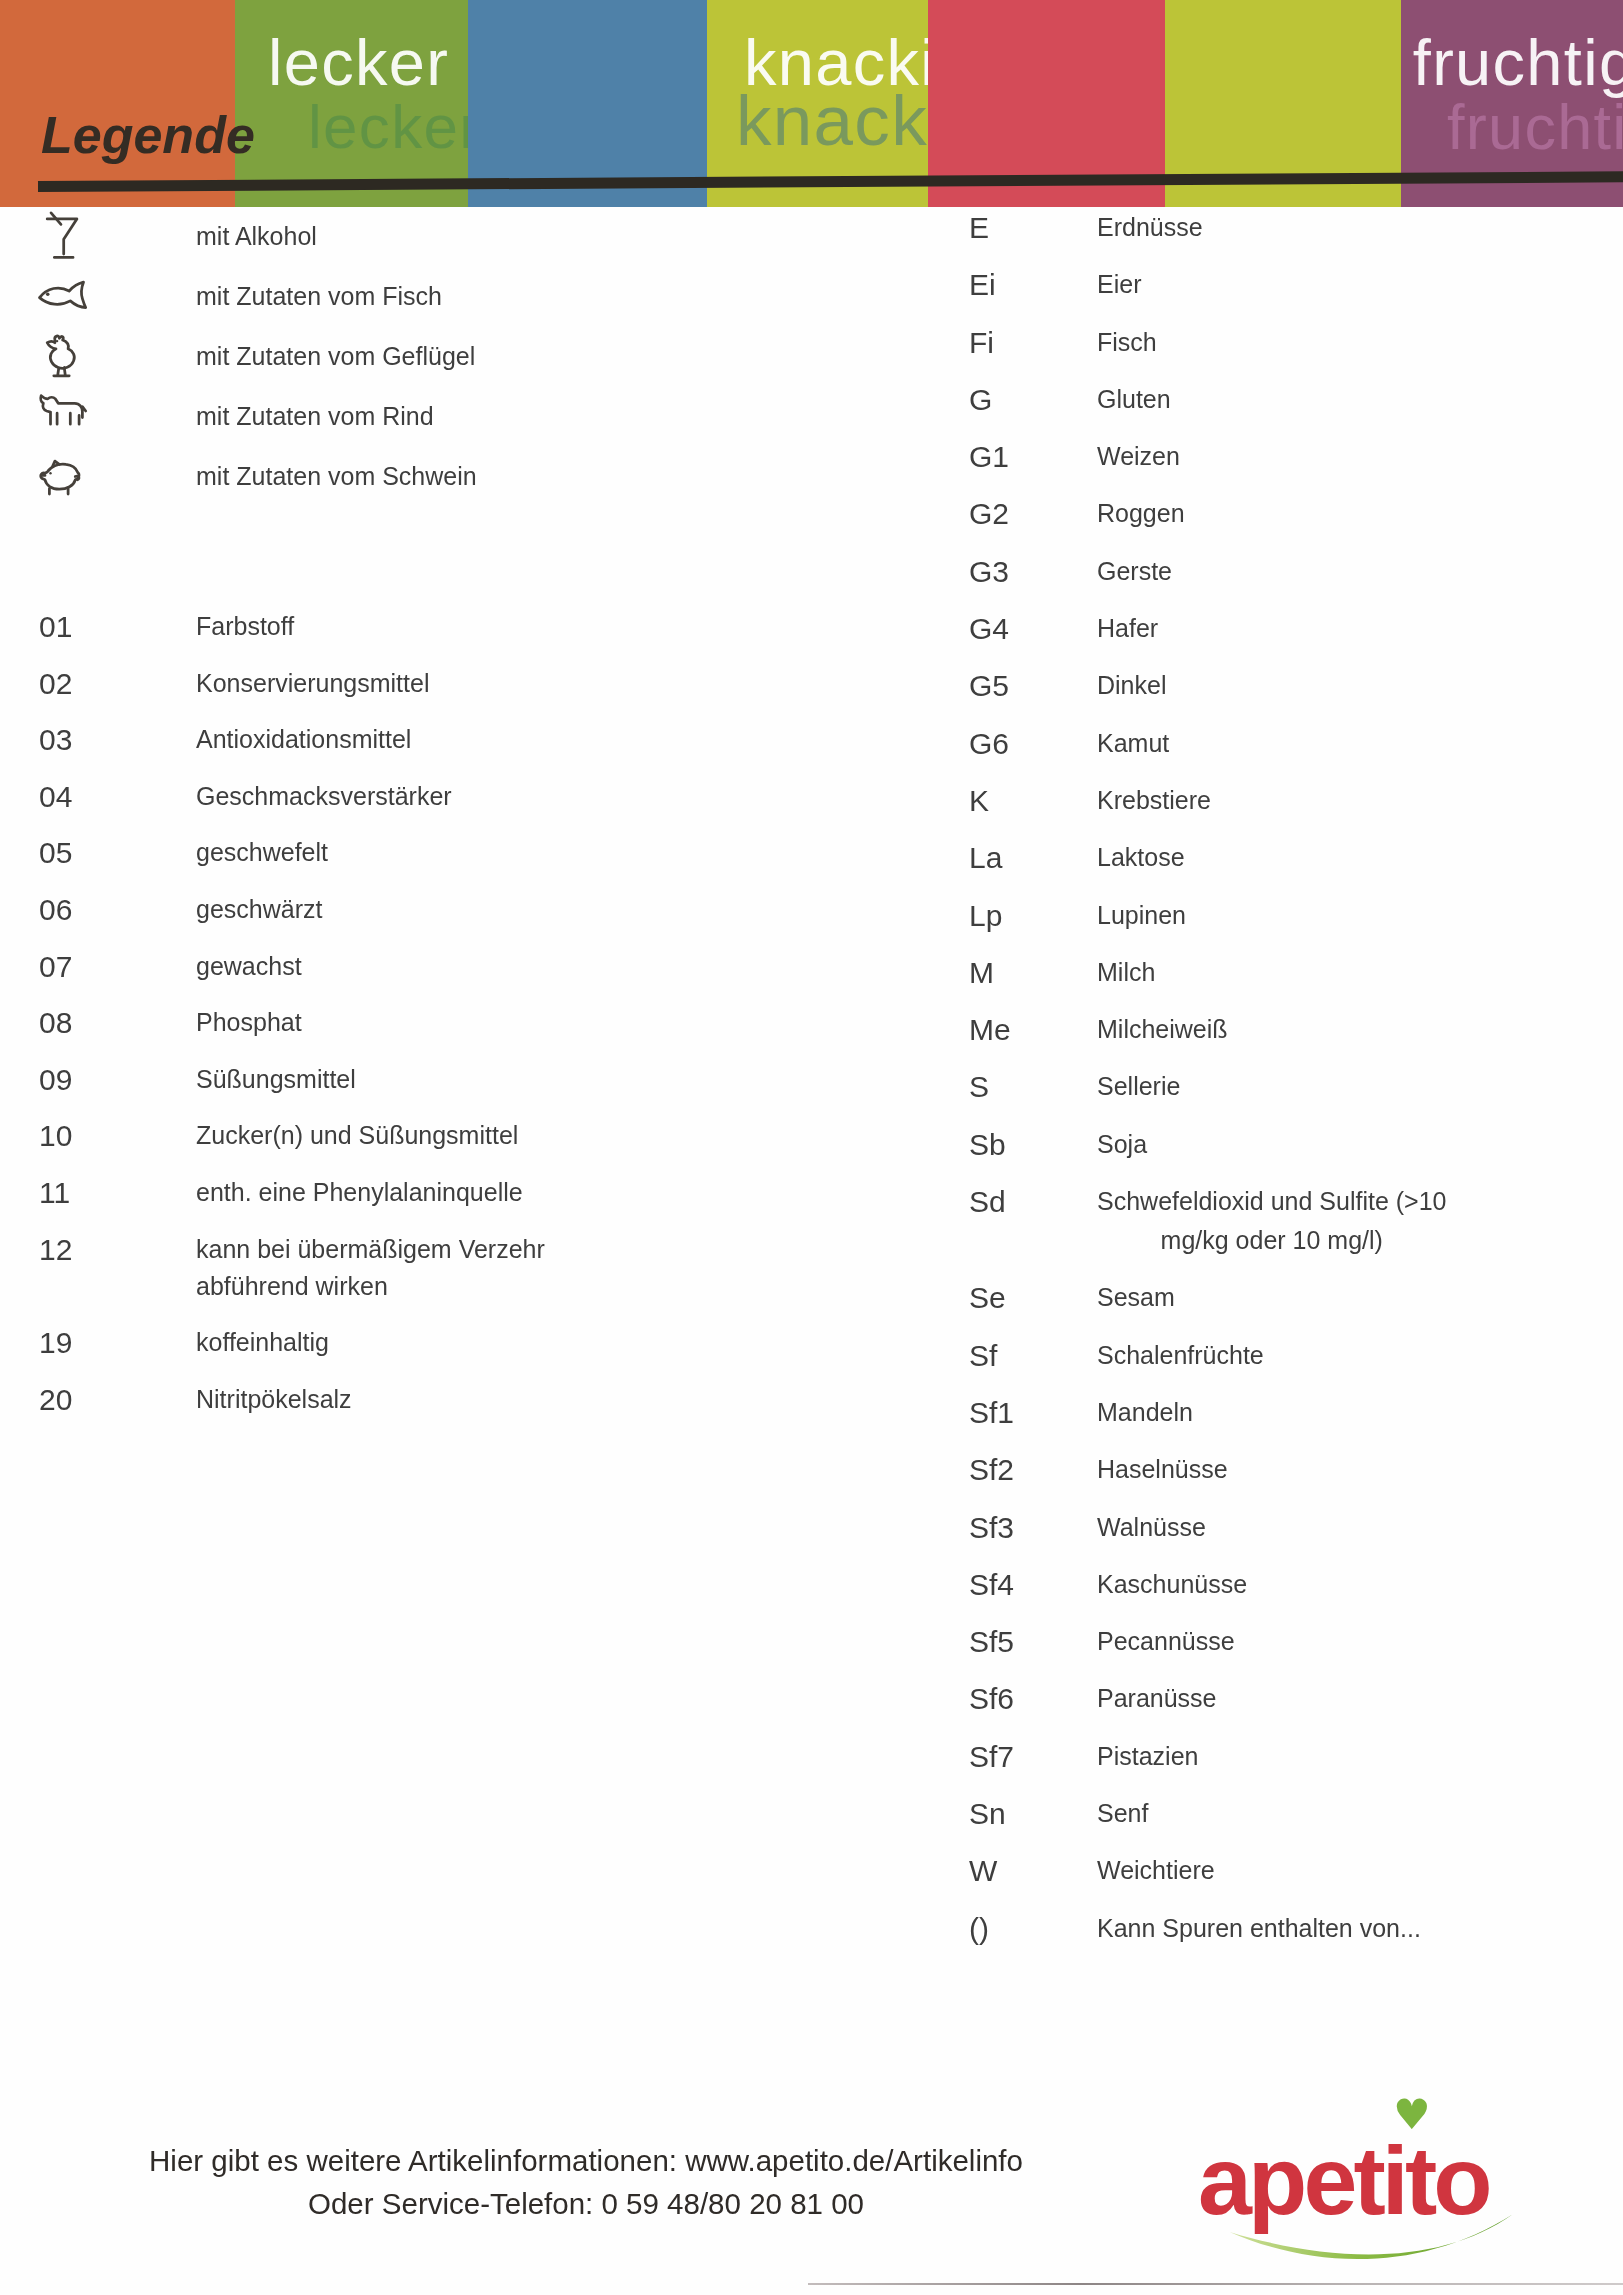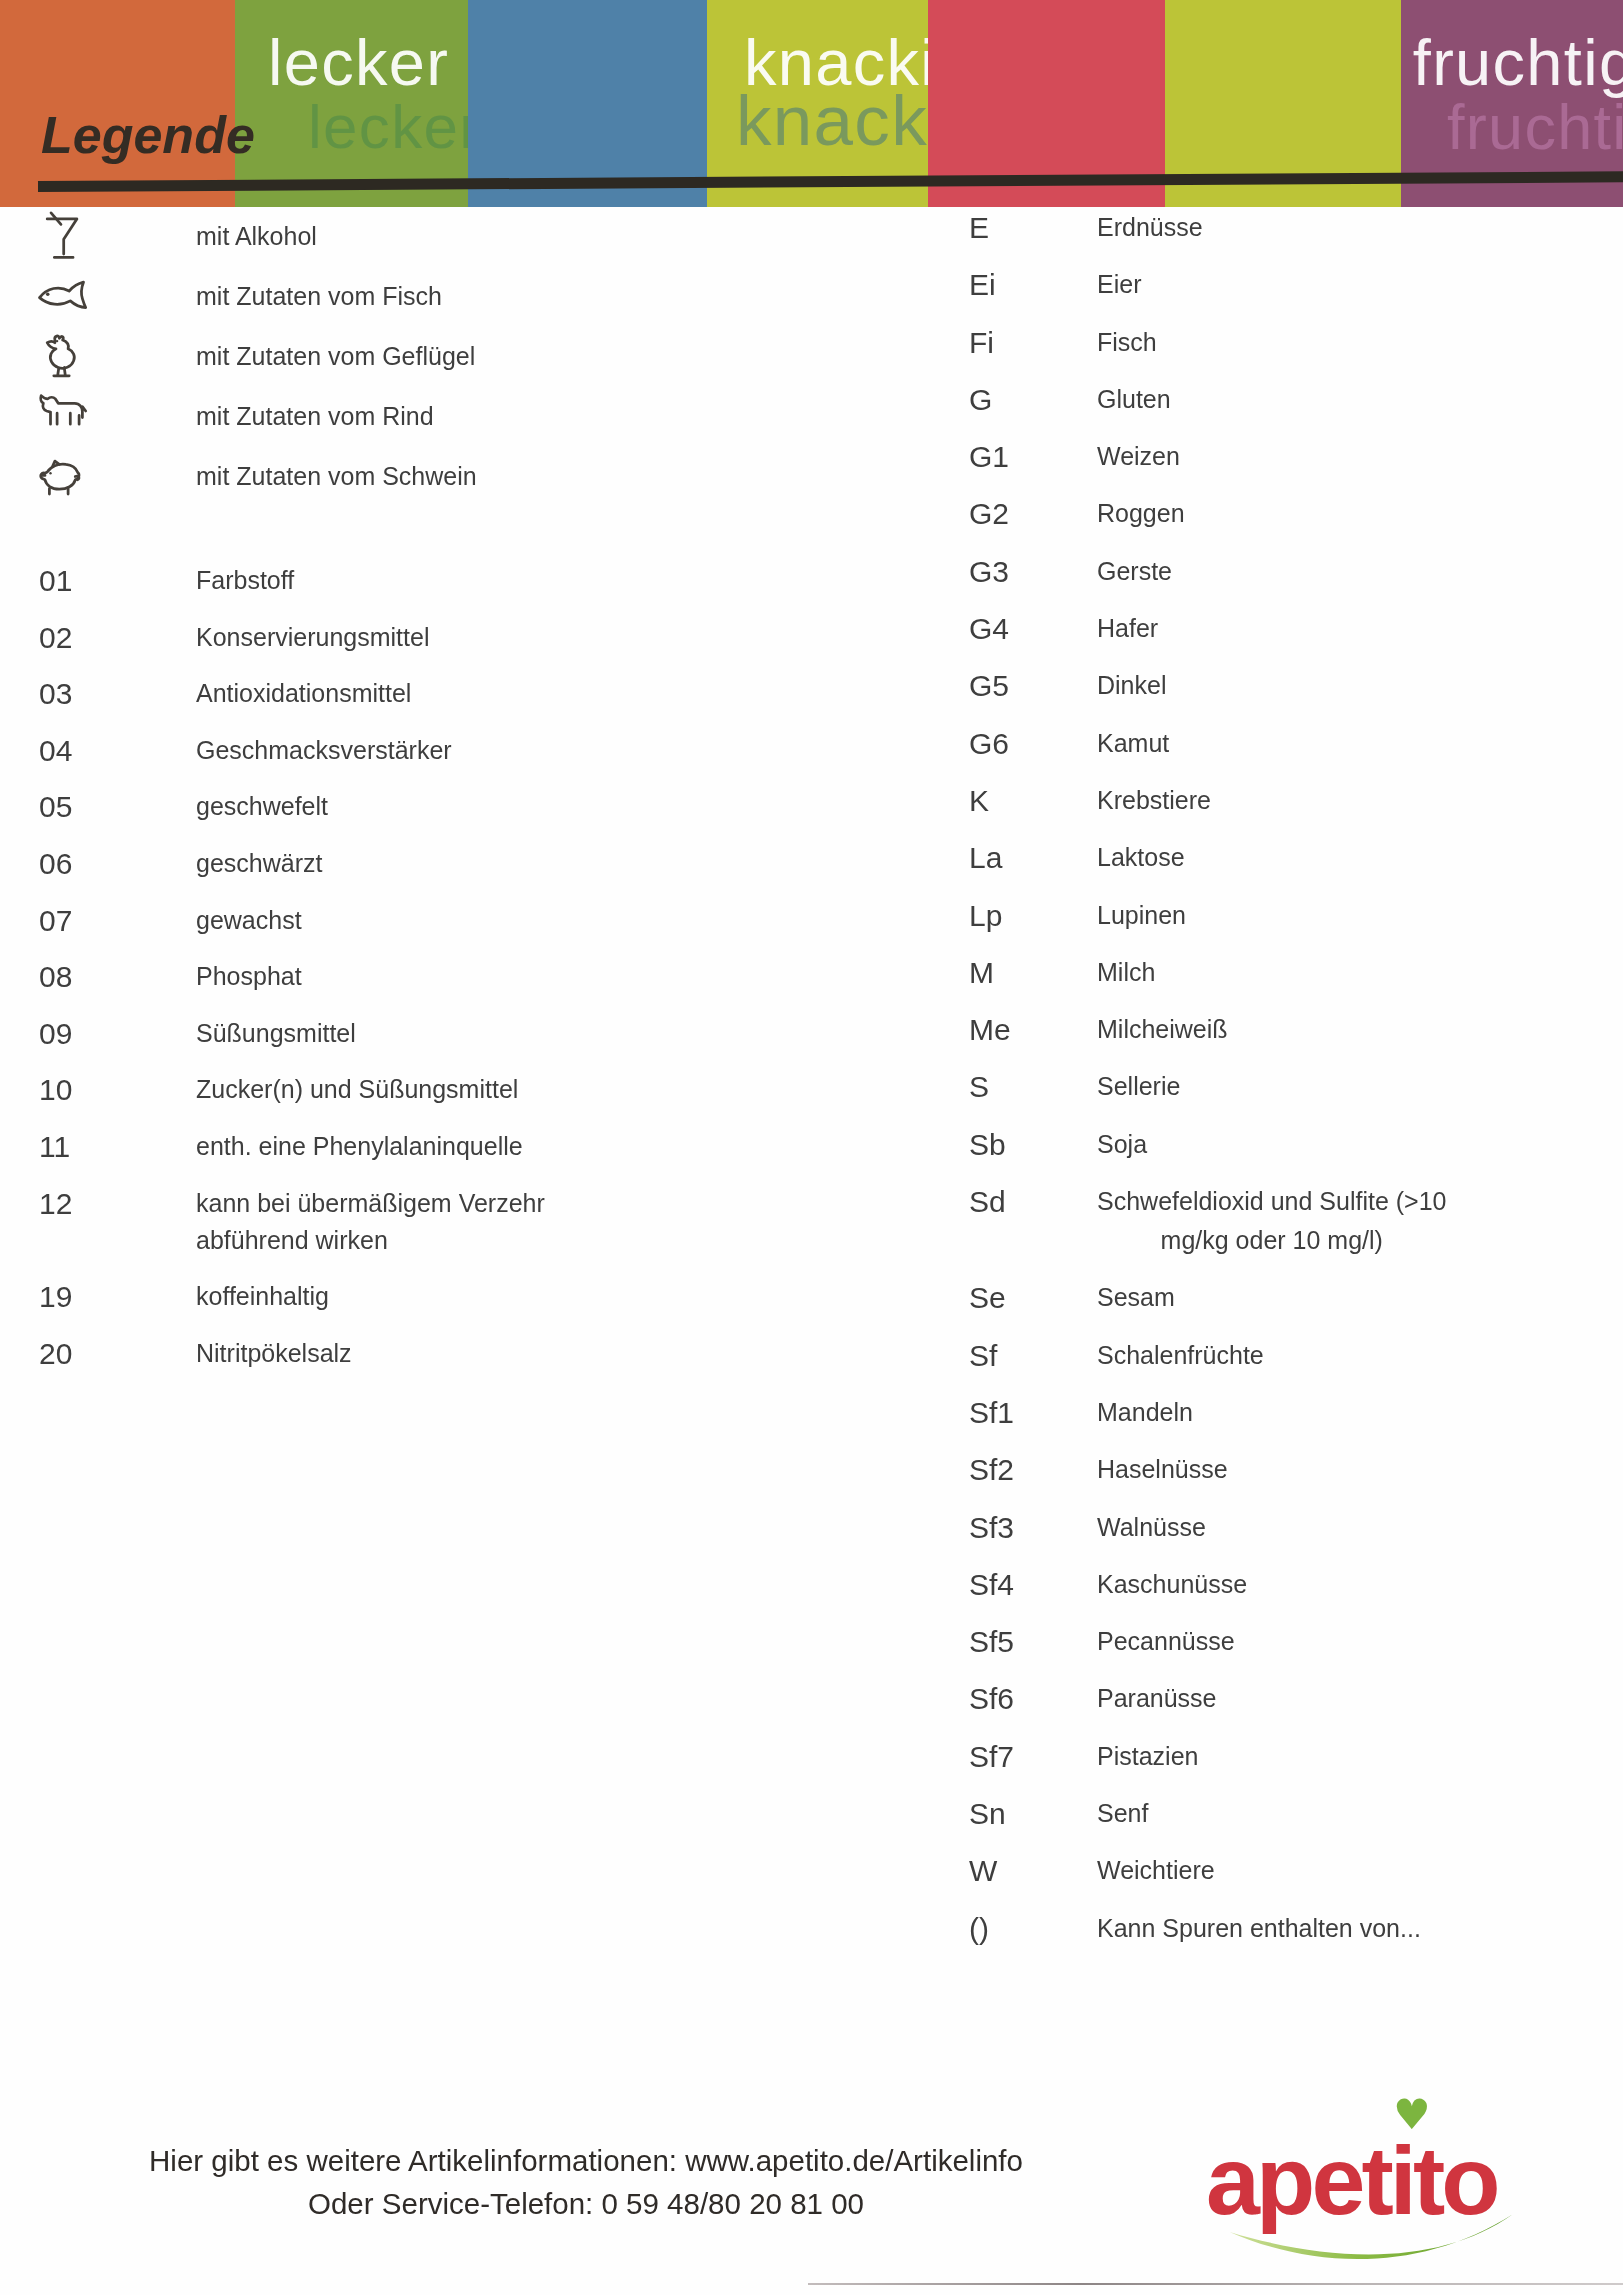--- a/index.html
+++ b/index.html
@@ -47,40 +47,40 @@
   .left-col  { position:absolute; left:0; top:206px; width:825px; }
   .right-col { position:absolute; left:969px; top:208px; width:655px; }
 
   .row { color:#3e3e3e; }
   .row-label { font-size:25px; color:#3e3e3e; white-space:pre-line; }
 
   .sym-row { display:flex; align-items:center; height:60px; padding-left:34px; }
   .sym-icon { width:162px; flex:0 0 162px; display:flex; align-items:center; }
   .sym-icon svg { width:55px; height:55px; }
 
-  .additive-list { margin-top:56px; }
+  .additive-list { margin-top:102px; }
   .code-row { display:flex; align-items:flex-start; }
   .additive-list .code-row { padding-left:39px; margin-bottom:19.6px; }
   .additive-list .code { width:157px; flex:0 0 157px; font-size:30px; line-height:37px; }
   .additive-list .row-label { line-height:37px; max-width:589px; }
 
   .allergen-list .code-row { margin-bottom:18.3px; }
   .allergen-list .code { width:128px; flex:0 0 128px; font-size:30px; line-height:39px; }
   .allergen-list .row-label { line-height:39px; max-width:524px;text-align:center; }
 
   
   .footer-text {
     position:absolute; left:72px; top:2139px; width:1028px;
     text-align:center; color:#2f2b28;
   }
   .footer-text .line { font-size:29.5px; line-height:43px; }
 
   .logo { position:absolute; left:1190px; top:2114px; width:327px; height:157px; }
   .logo-text {
-    position:absolute; left:16px; top:18.3px; font-size:97px; font-weight:bold;
+    position:absolute; left:8px; top:18.3px; font-size:97px; font-weight:bold;
     letter-spacing:-3.9px; color:#d0353f; line-height:1;
   }
   .logo-heart {
     position:absolute; left:203px; top:-23.6px; font-size:42px; color:#7cb53f;
     font-family:"DejaVu Sans", sans-serif;
   }
   .logo-swoosh { position:absolute; left:36px; top:99px; width:288px; height:65px; }
 
   .scan-line {
     position:absolute; left:808px; top:2283px; width:815px; height:2px;

